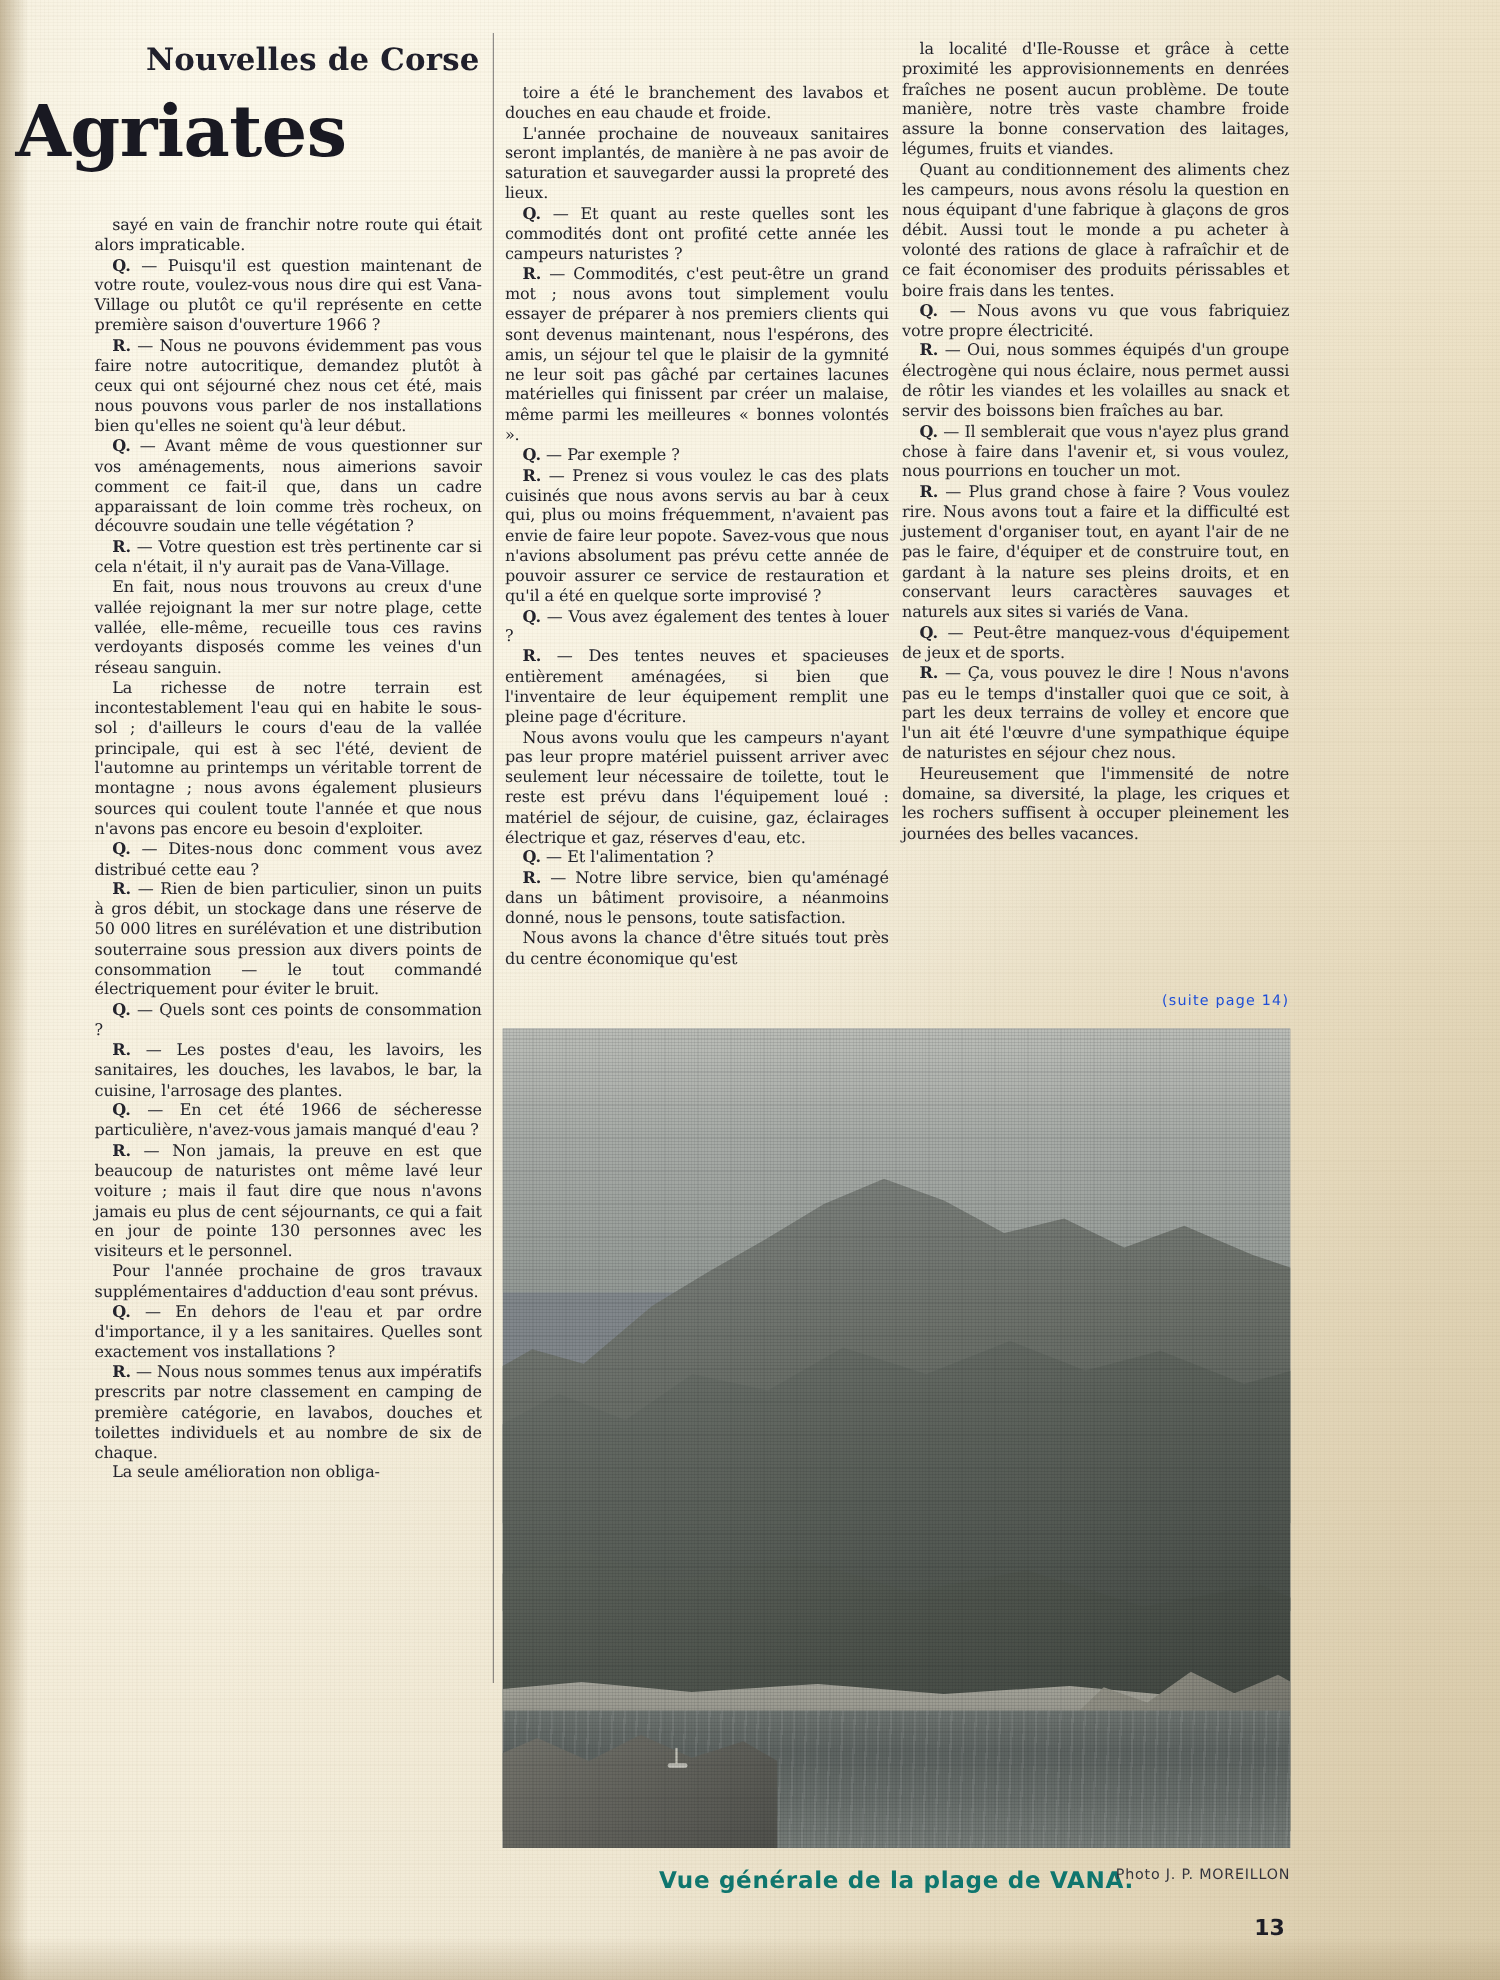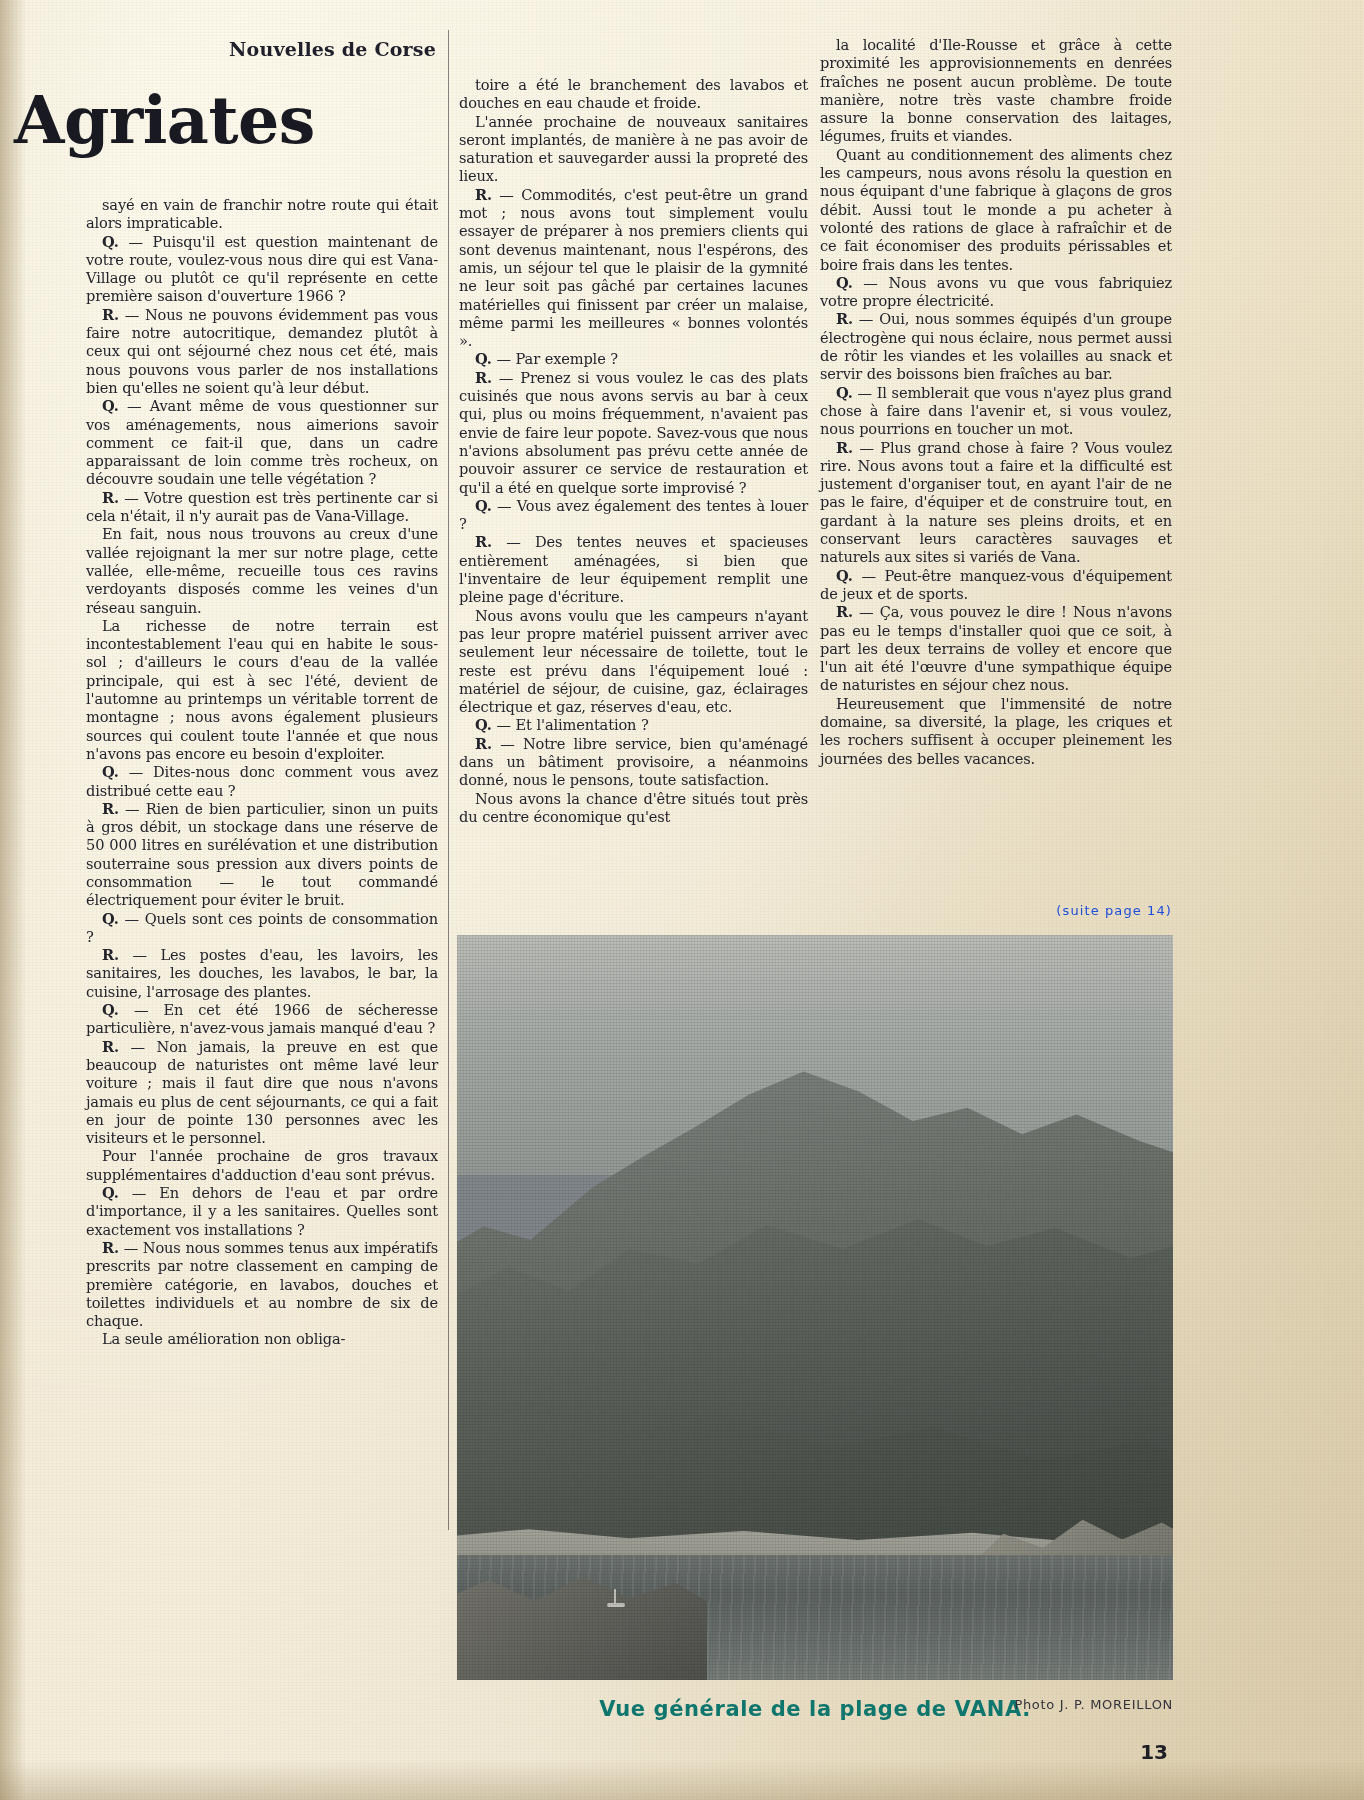--- a/index.html
+++ b/index.html
@@ -36,21 +36,21 @@
     pointer-events:none;
   }
 
   .page { position:absolute; inset:0; }
 
   
   #kicker {
     position:absolute; left:86px; top:38px; width:350px;
     text-align:right;
     font-family:"DejaVu Serif", serif;
-    font-weight:bold; font-size:19px; letter-spacing:.2px;
+    font-weight:bold; font-size:28px; letter-spacing:.2px;
     color:#20202c;
   }
   #headline {
     position:absolute; left:14px; top:82px;
     font-family:"DejaVu Serif", serif;
     font-weight:bold; font-size:65px; letter-spacing:-0.5px;
     color:#191922;
   }
 
   
@@ -211,20 +211,21 @@
       <p class="qa"><b>Q.</b> — En cet été 1966 de sécheresse particulière, n'avez-vous jamais manqué d'eau ?</p>
       <p class="qa"><b>R.</b> — Non jamais, la preuve en est que beaucoup de naturistes ont même lavé leur voiture ; mais il faut dire que nous n'avons jamais eu plus de cent séjournants, ce qui a fait en jour de pointe 130 personnes avec les visiteurs et le personnel.</p>
       <p>Pour l'année prochaine de gros travaux supplémentaires d'adduction d'eau sont prévus.</p>
       <p class="qa"><b>Q.</b> — En dehors de l'eau et par ordre d'importance, il y a les sanitaires. Quelles sont exactement vos installations ?</p>
       <p class="qa"><b>R.</b> — Nous nous sommes tenus aux impératifs prescrits par notre classement en camping de première catégorie, en lavabos, douches et toilettes individuels et au nombre de six de chaque.</p>
       <p>La seule amélioration non obliga-</p>
     </div>
   <div class="col" id="col2">
       <p>toire a été le branchement des lavabos et douches en eau chaude et froide.</p>
       <p>L'année prochaine de nouveaux sanitaires seront implantés, de manière à ne pas avoir de saturation et sauvegarder aussi la propreté des lieux.</p>
+      <p class="qa"><b>Q.</b> — Et quant au reste quelles sont les commodités dont ont profité cette année les campeurs naturistes ?</p>
       <p class="qa"><b>R.</b> — Commodités, c'est peut-être un grand mot ; nous avons tout simplement voulu essayer de préparer à nos premiers clients qui sont devenus maintenant, nous l'espérons, des amis, un séjour tel que le plaisir de la gymnité ne leur soit pas gâché par certaines lacunes matérielles qui finissent par créer un malaise, même parmi les meilleures « bonnes volontés ».</p>
       <p class="qa"><b>Q.</b> — Par exemple ?</p>
       <p class="qa"><b>R.</b> — Prenez si vous voulez le cas des plats cuisinés que nous avons servis au bar à ceux qui, plus ou moins fréquemment, n'avaient pas envie de faire leur popote. Savez-vous que nous n'avions absolument pas prévu cette année de pouvoir assurer ce service de restauration et qu'il a été en quelque sorte improvisé ?</p>
       <p class="qa"><b>Q.</b> — Vous avez également des tentes à louer ?</p>
       <p class="qa"><b>R.</b> — Des tentes neuves et spacieuses entièrement aménagées, si bien que l'inventaire de leur équipement remplit une pleine page d'écriture.</p>
       <p>Nous avons voulu que les campeurs n'ayant pas leur propre matériel puissent arriver avec seulement leur nécessaire de toilette, tout le reste est prévu dans l'équipement loué : matériel de séjour, de cuisine, gaz, éclairages électrique et gaz, réserves d'eau, etc.</p>
       <p class="qa"><b>Q.</b> — Et l'alimentation ?</p>
       <p class="qa"><b>R.</b> — Notre libre service, bien qu'aménagé dans un bâtiment provisoire, a néanmoins donné, nous le pensons, toute satisfaction.</p>
       <p>Nous avons la chance d'être situés tout près du centre économique qu'est</p>
     </div>

